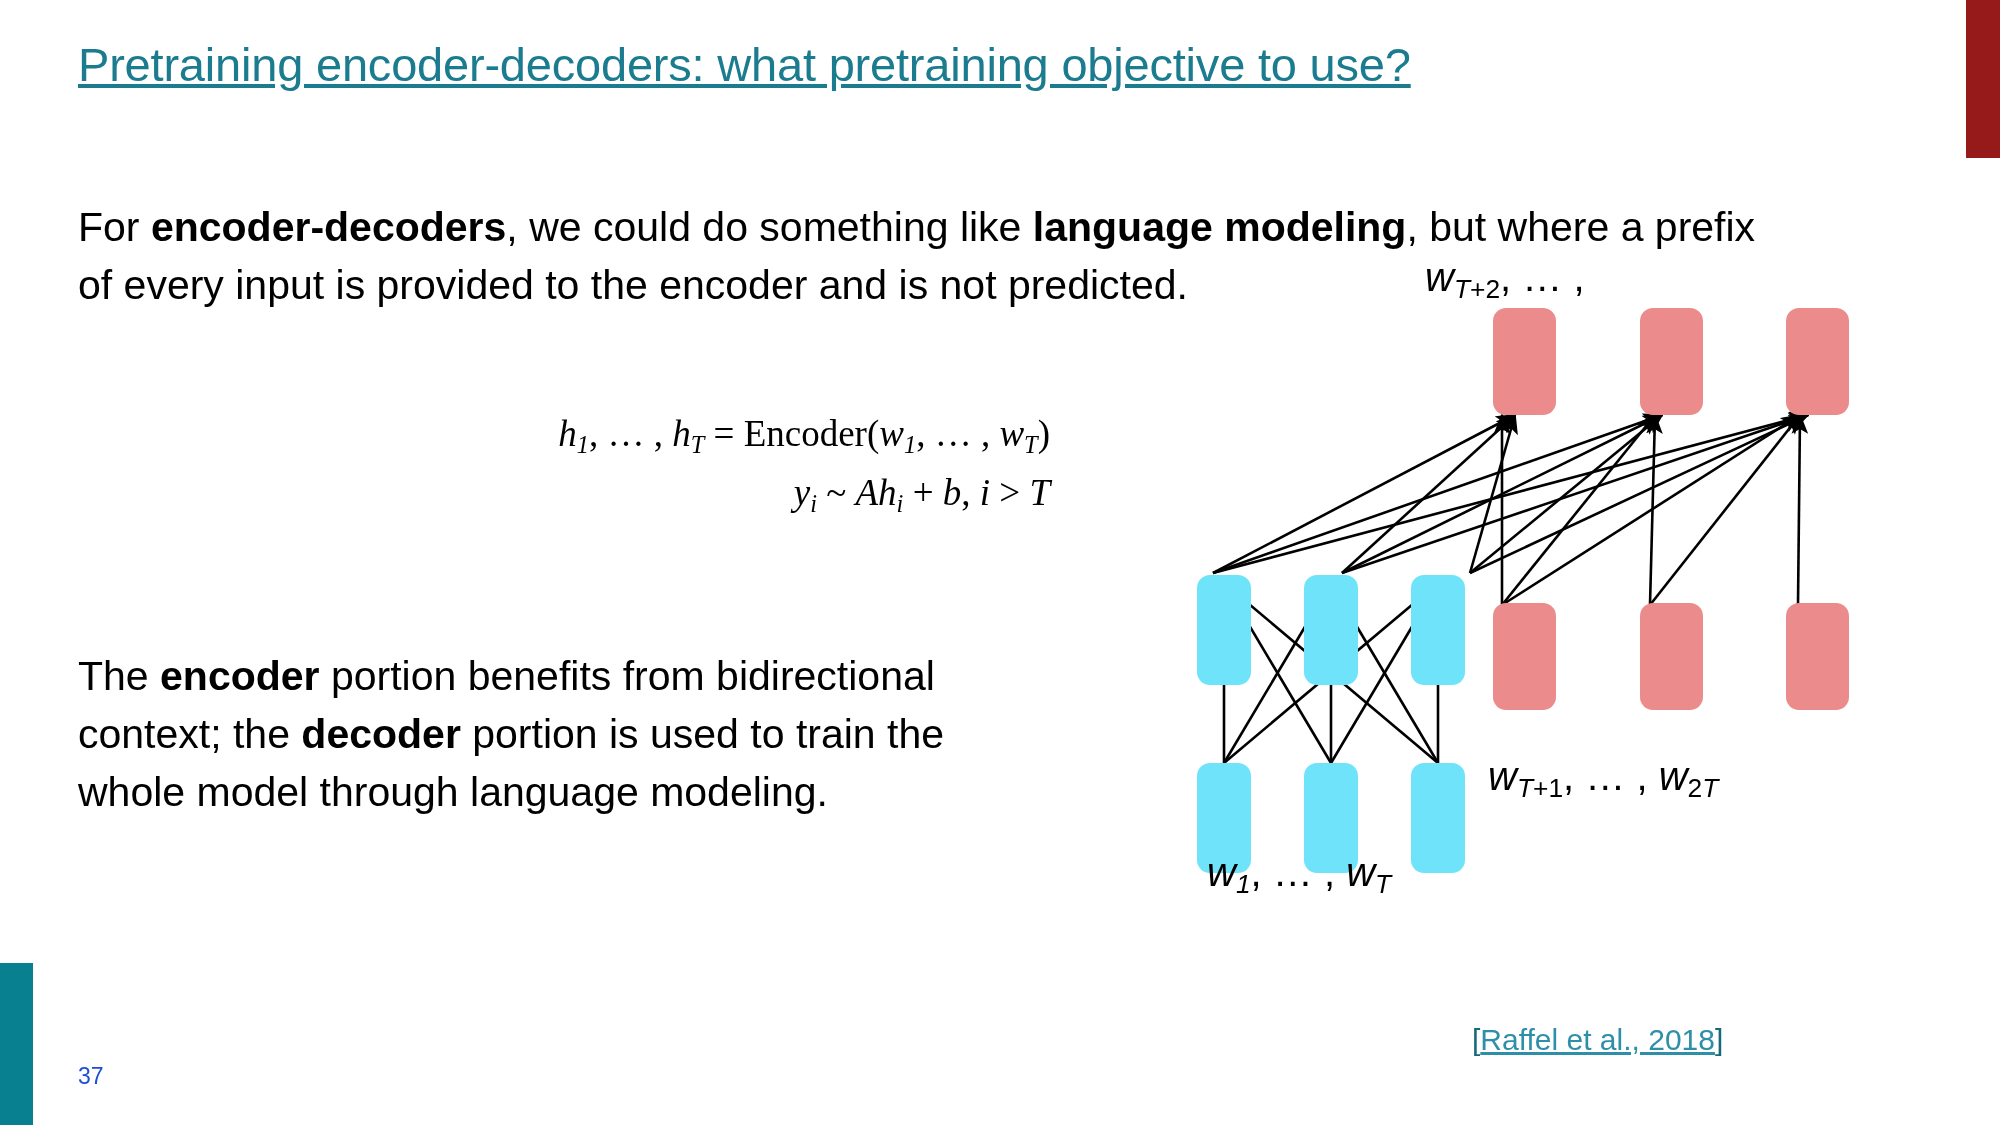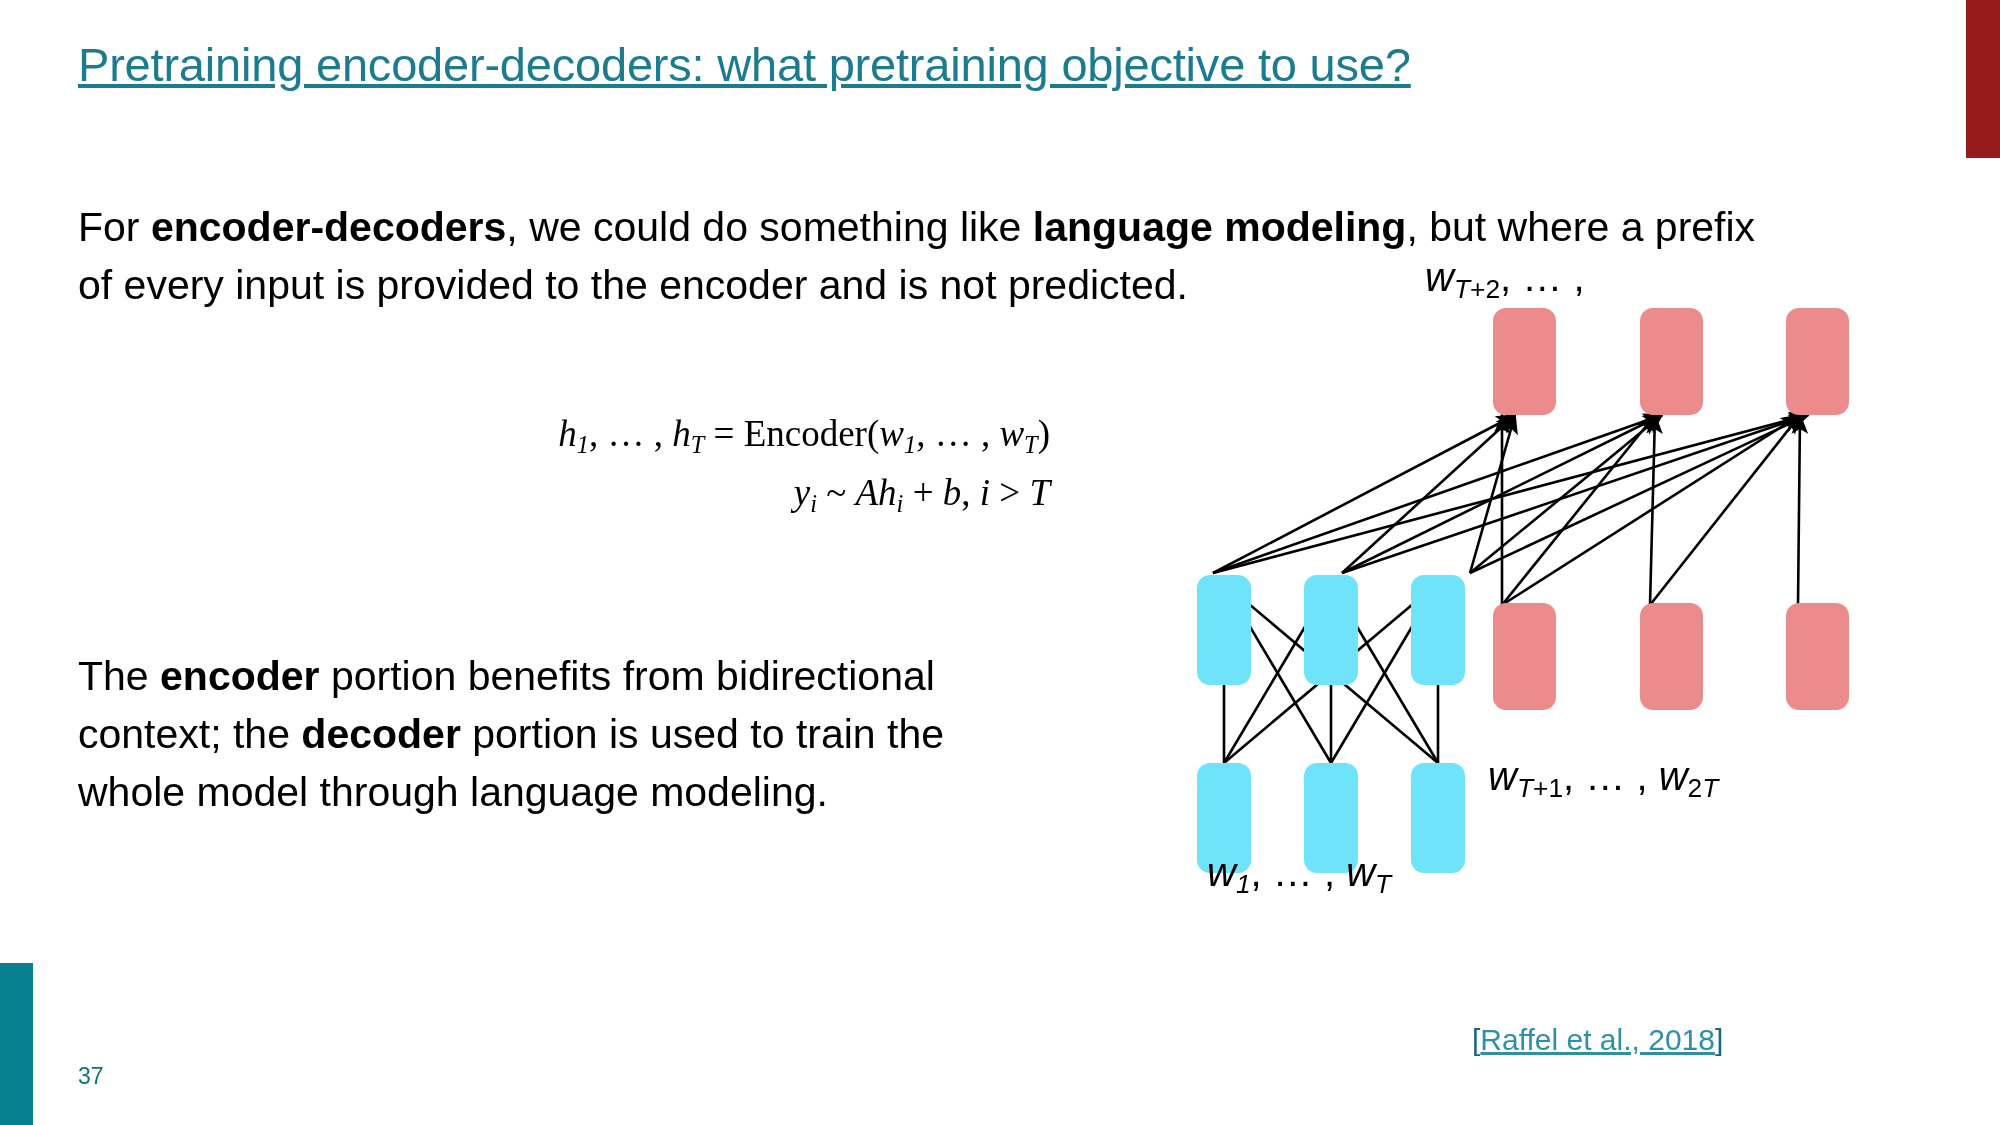--- a/index.html
+++ b/index.html
@@ -38,21 +38,21 @@
   .blk.dec{background:#EC8B8B;}
 
   .diag-label{position:absolute;font-family:Liberation Sans, sans-serif;
       font-size:40px;color:#000;white-space:nowrap;}
 
   
   #citation{position:absolute;left:1452px;top:1023px;font-size:30px;color:#16697A;margin-left:20px;}
   #citation a{color:#2E8FA8;text-decoration:underline;}
 
   
-  #page-number{position:absolute;left:78px;top:1063px;font-size:23px;color:#0f766e;}
+  #page-number{position:absolute;left:78px;top:1063px;font-size:23px;color:#1d4ed8;}
 </style>
 </head>
 <body>
 
 <div id="accent-bar-topright"></div>
 <div id="accent-bar-bottomleft"></div>
 
 <div id="slide-title">Pretraining encoder-decoders: what pretraining objective to use?</div>
 
 <div id="intro-paragraph" class="body-text">For <b>encoder-decoders</b>, we could do something like <b>language modeling</b>, but where a prefix of every input is provided to the encoder and is not predicted.</div>

